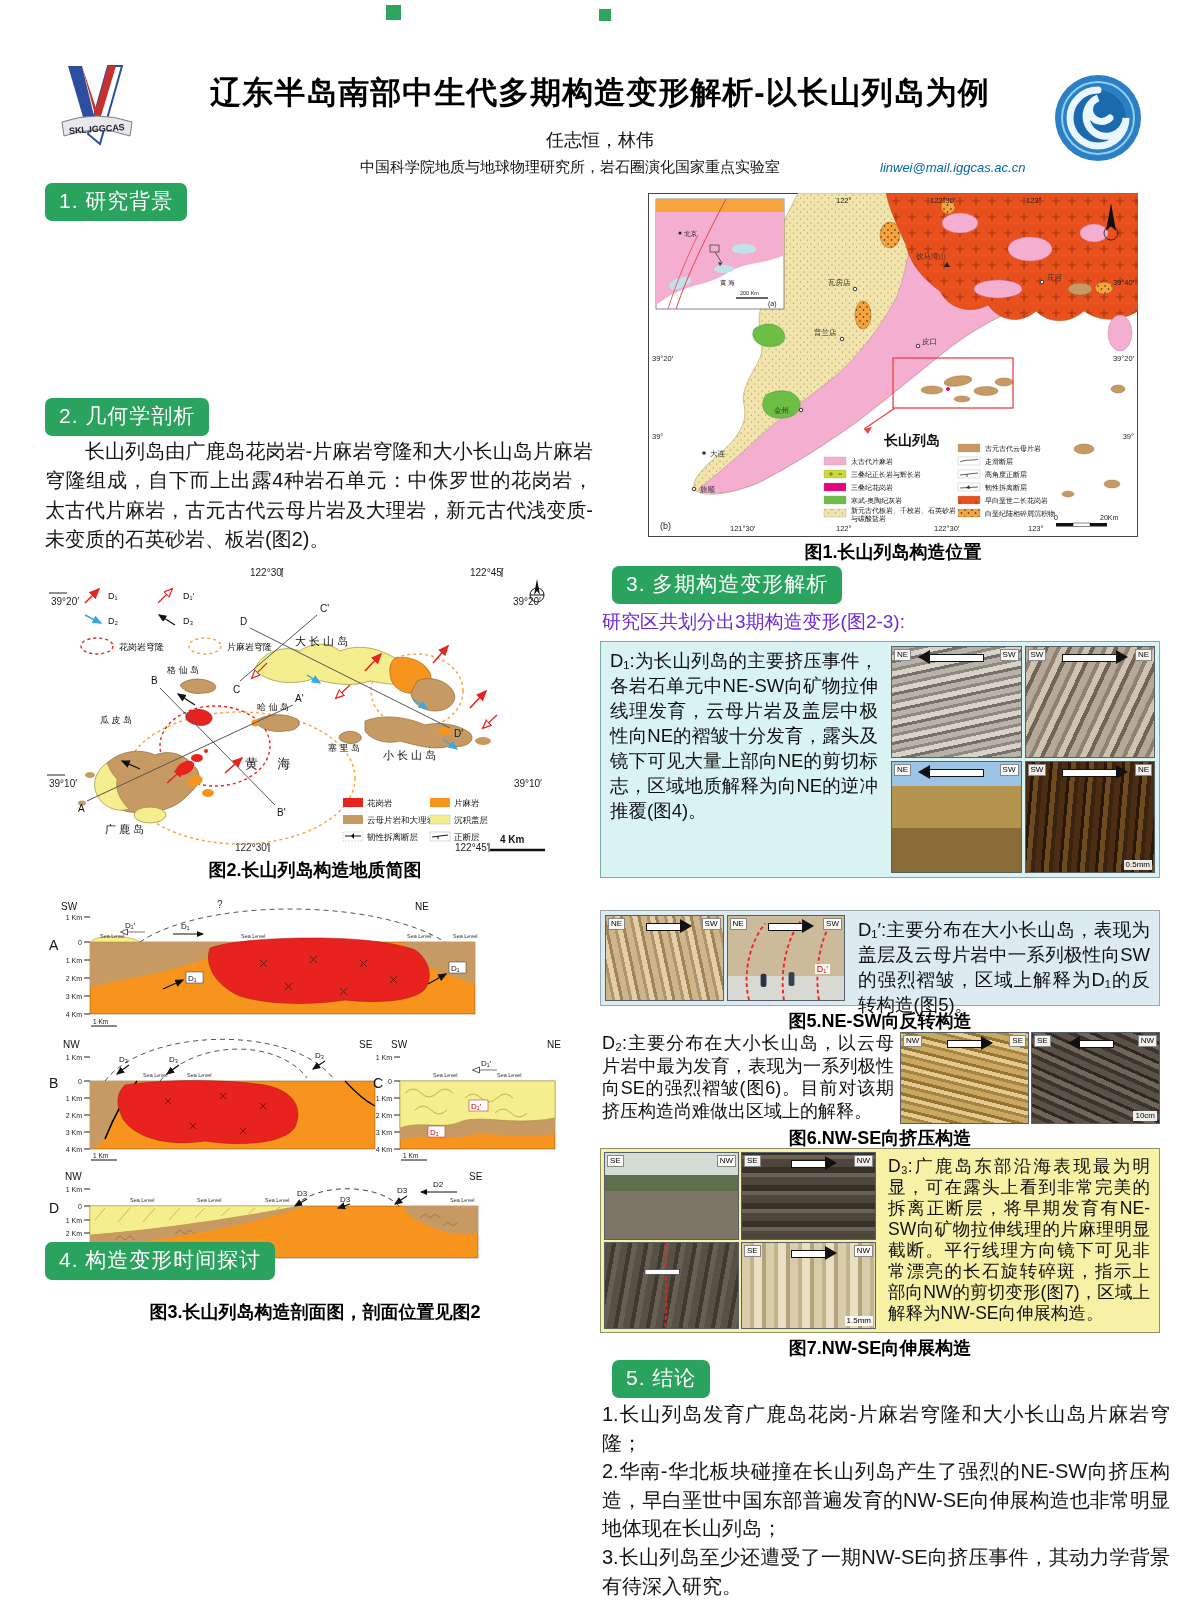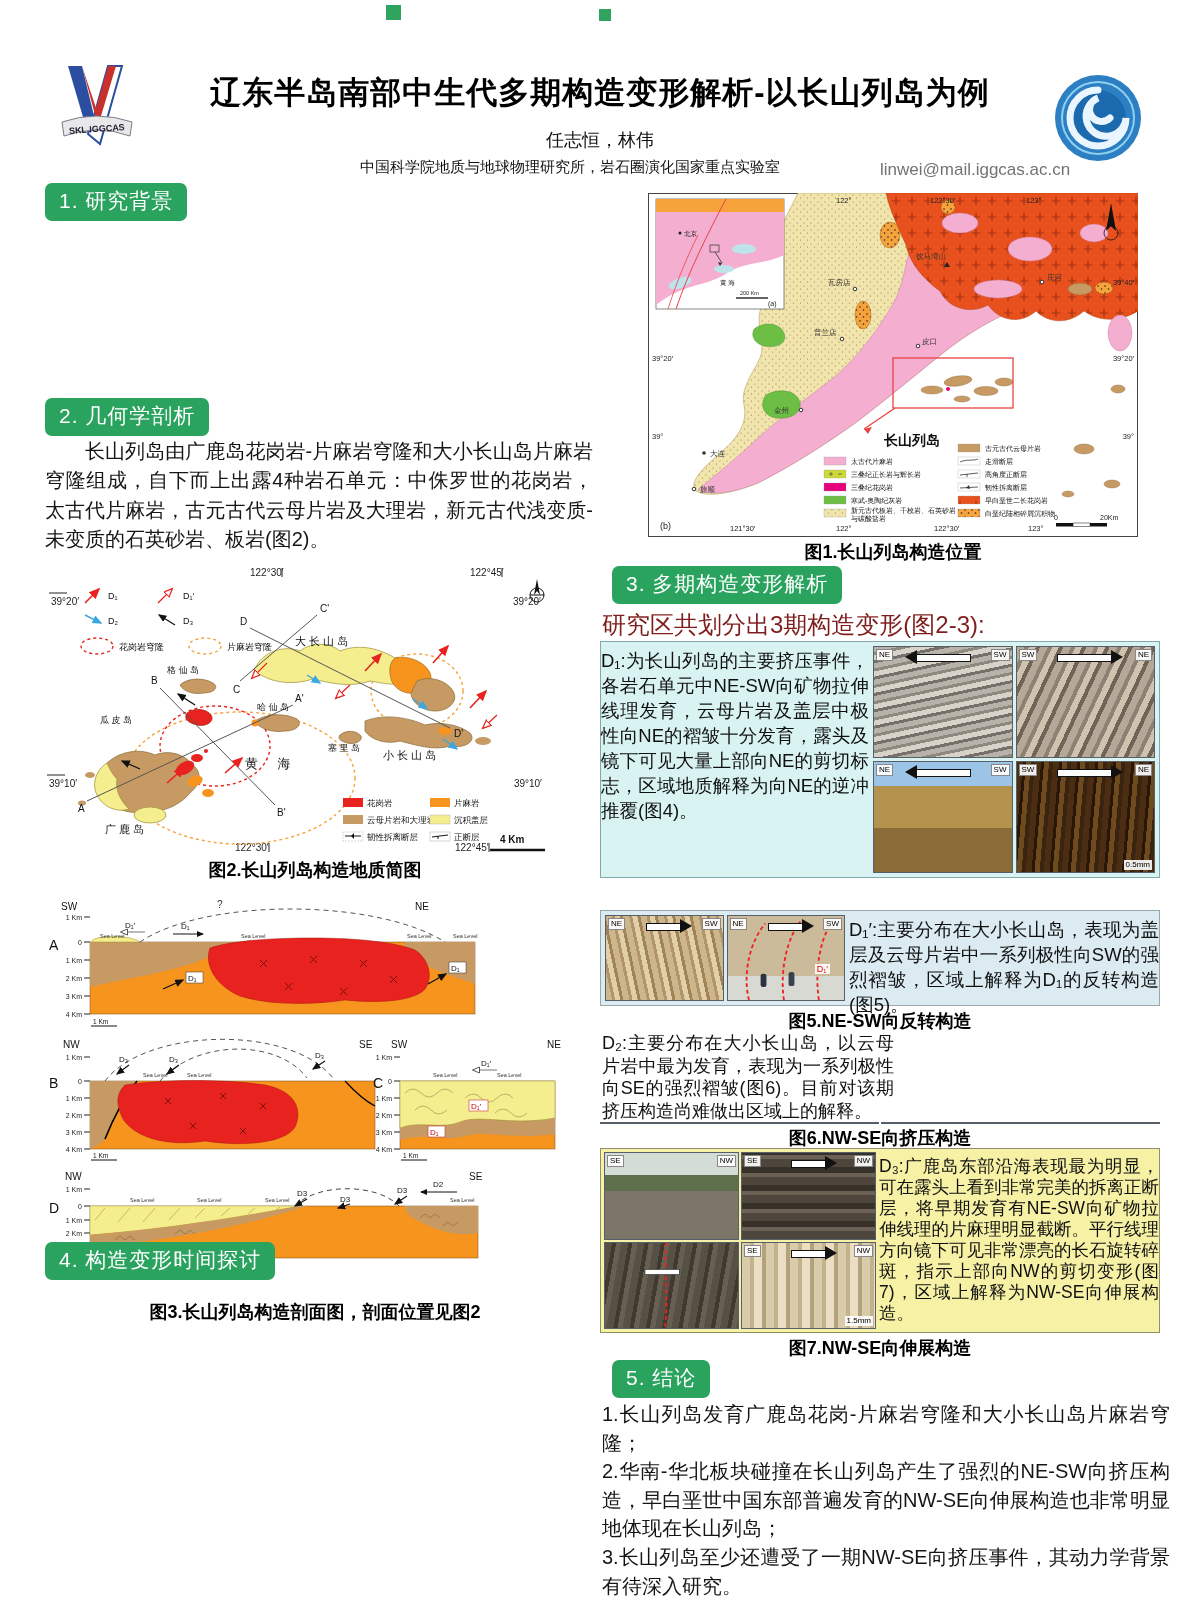--- a/index.html
+++ b/index.html
@@ -4,43 +4,43 @@
 <style>
   html,body{margin:0;padding:0;background:#fff;}
   .poster{position:relative;width:1200px;height:1600px;background:#ffffff;
           font-family:"Liberation Sans","DejaVu Sans",sans-serif;color:#111;overflow:hidden;}
 
   
   .title{position:absolute;left:150px;top:72px;width:900px;text-align:center;
          font-size:31px;font-weight:700;letter-spacing:1px;color:#000;}
   .authors{position:absolute;left:150px;top:128px;width:900px;text-align:center;font-size:18px;color:#111;}
   .affil{position:absolute;left:250px;top:158px;width:640px;text-align:center;font-size:15px;color:#111;}
-  .email{position:absolute;left:880px;top:160px;font-size:17px;color:#737373;}
+  .email{position:absolute;left:880px;top:160px;font-size:13px;color:#0369a1;font-style:italic;}
   .pin{position:absolute;background:#2fa45f;}
 
   
   .sec-pill{position:absolute;background:#2aa35f;color:#fff;font-size:21px;font-weight:500;
             padding:4px 14px 6px 14px;border-radius:7px;letter-spacing:1px;}
 
   
   .body-text{position:absolute;font-size:20px;line-height:1.47;text-align:justify;color:#151515;}
   .body-text p{margin:0;text-indent:2em;}
   .caption{position:absolute;text-align:center;font-size:18px;font-weight:600;color:#000;}
 
   
   .figbox{position:absolute;}
   svg text{font-family:"Liberation Sans","DejaVu Sans",sans-serif;}
 
   
   .d-block{position:absolute;display:flex;box-sizing:border-box;}
   #d1-block{background:#d9f3f2;border:1px solid #7fa9ad;}
   #d1p-block{background:#dcebf2;border:1px solid #9aa7ad;}
-  #d2-block{background:transparent;flex-direction:column;}
+  #d2-block{background:transparent;}
   #d3-block{background:#f6f1a4;border:1px solid #8f8f6a;}
-  .block-text{font-size:18.5px;line-height:1.35;text-align:justify;padding:7px 0;color:#101010;}
+  .block-text{font-size:18.5px;line-height:1.35;text-align:justify;padding:7px 9px;color:#101010;}
   .block-text.small{font-size:17.5px;line-height:1.2;}
 
   .photo-grid{display:grid;gap:3px;padding:4px;box-sizing:border-box;flex:1;}
   .grid2x2{grid-template-columns:1fr 1fr;grid-template-rows:1fr 1fr;}
   .grid1x2{grid-template-columns:1fr 1fr;grid-template-rows:1fr;}
   .photo{position:relative;border:1px solid #55606a;box-sizing:border-box;overflow:hidden;}
   .ph-lbl{position:absolute;top:2px;font-size:8px;line-height:10px;background:rgba(255,255,255,.92);
           border:1px solid #888;padding:0 2px;color:#000;z-index:3;}
   .ph-lbl.tl{left:2px;} .ph-lbl.tr{right:2px;}
   .ph-scale{position:absolute;bottom:2px;right:2px;font-size:8px;line-height:10px;
@@ -63,21 +63,21 @@
   .tex-cliff{background:linear-gradient(180deg,#cbbb9b 0 72%,#d9d9d4 72% 100%);}
   .tex-sch{background:repeating-linear-gradient(14deg,#c9a961 0 5px,#a7853f 5px 8px,#e3ca90 8px 12px,#95742f 12px 15px);}
   .tex-dark{background:repeating-linear-gradient(24deg,#5a5248 0 6px,#3c352d 6px 10px,#6f6559 10px 15px,#2e2821 15px 18px);}
   .tex-coast{background:linear-gradient(180deg,#d4dcd6 0 26%,#5d6f4b 26% 44%,#7d7567 44% 100%);}
   .tex-dark2{background:repeating-linear-gradient(0deg,#4e463c 0 8px,#6b6155 8px 12px,#38312a 12px 18px);}
   .tex-darkv{background:repeating-linear-gradient(100deg,#575045 0 7px,#3f392f 7px 11px,#685f53 11px 16px);}
   .tex-thin2{background:repeating-linear-gradient(90deg,#d9ccab 0 8px,#c3b38d 8px 12px,#eadfc2 12px 20px,#b3a27c 20px 24px);}
 
   .conclusions{position:absolute;font-size:20px;line-height:1.43;text-align:justify;color:#151515;}
   .conclusions p{margin:0;}
-  .intro-line{position:absolute;font-size:24px;color:#7f1d1d;}
+  .intro-line{position:absolute;font-size:19px;color:#6d28d9;}
 </style>
 </head>
 <body>
 
 <div class="poster">
 
   <div class="pin" style="left:386px;top:5px;width:15px;height:15px;"></div>
   <div class="pin" style="left:599px;top:9px;width:12px;height:12px;"></div>
 
   <svg style="position:absolute;left:58px;top:60px;" width="78" height="88" viewBox="0 0 78 88">

